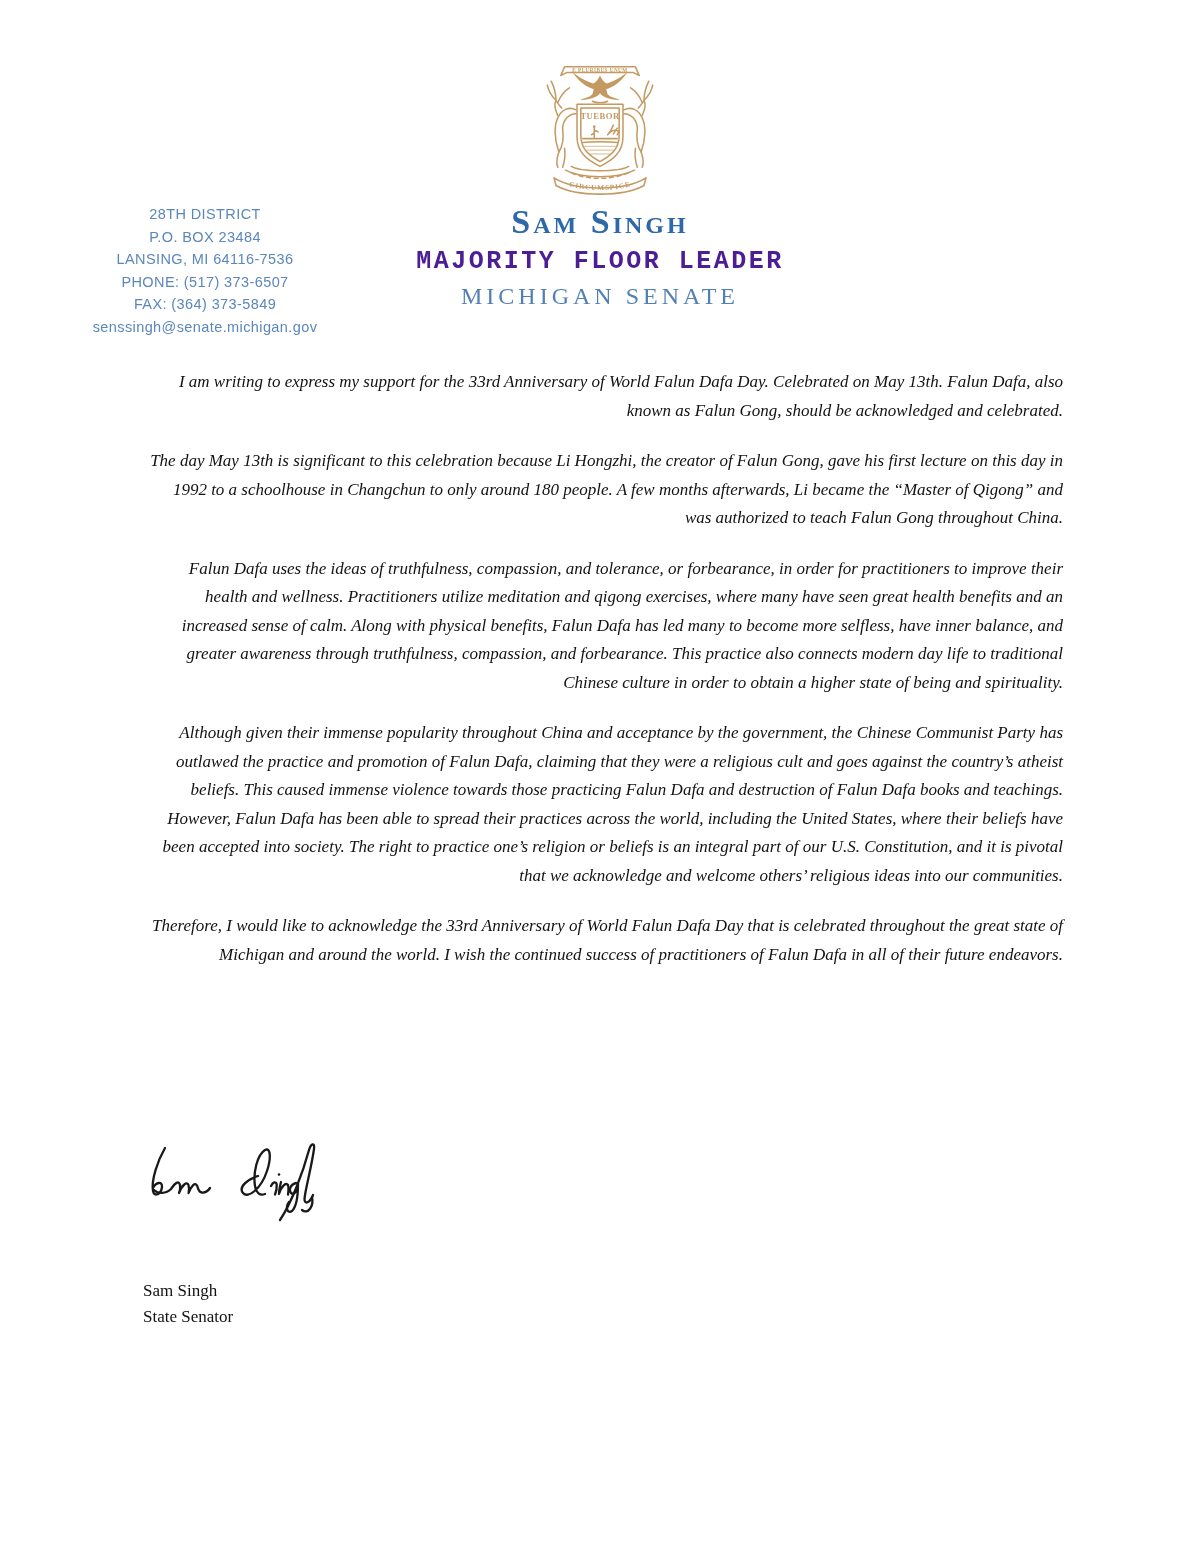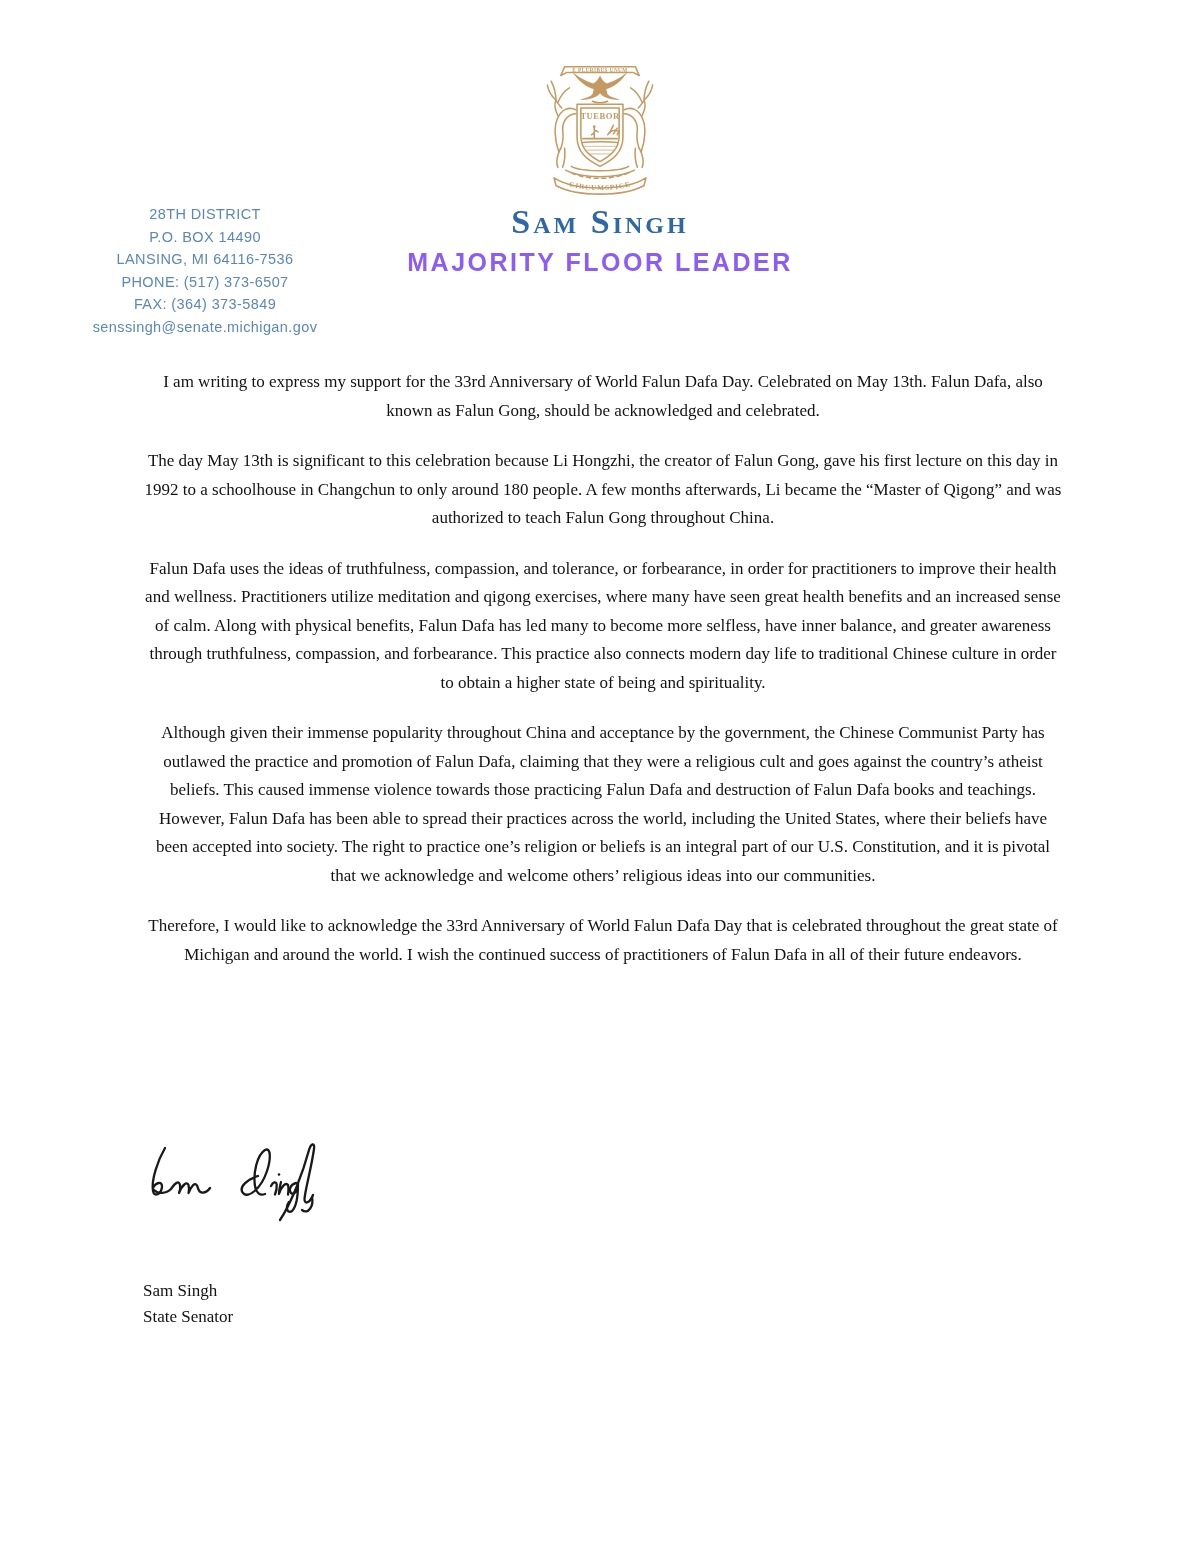--- a/index.html
+++ b/index.html
@@ -42,26 +42,26 @@
     font-weight:700;
     font-size:34px;
     line-height:36px;
     font-variant:small-caps;
     letter-spacing:3px;
     color:#2e68a8;
     white-space:nowrap;
   }
   .sen-role {
     margin-top:8px;
-    font-family:Liberation Sans, sans-serif;
+    font-family:Liberation Mono, monospace;
     font-weight:700;
     font-size:25px;
     line-height:28px;
     letter-spacing:2.5px;
-    color:#8b5cf6;
+    color:#4c1d95;
     white-space:nowrap;
   }
   .sen-org {
     margin-top:7px;
     font-family:"Liberation Serif", serif;
     font-weight:400;
     font-size:24px;
     line-height:27px;
     letter-spacing:4px;
     color:#5380b2;
@@ -70,21 +70,21 @@
   
   .letter-body {
     position:absolute;
     left:143px; top:368px;
     width:920px;
     font-size:17px;
     line-height:28.5px;
     color:#121212;
   }
   .date-line { margin-bottom:55px; }
-  .letter-body p { margin:0 0 22px 0; text-align:center; }
+  .letter-body p { margin:0 0 22px 0; text-align:right;font-style:italic; }
   
   .signature {
     position:absolute;
     left:140px; top:1138px;
     width:205px; height:105px;
   }
   .closing-block {
     position:absolute;
     left:143px; top:1278px;
     font-size:17px;
@@ -145,30 +145,31 @@
       <path id="arc-bottom" d="M24,126 C45,139 95,139 116,126"></path>
     </defs>
     <path class="gold" d="M22,123 C44,137 96,137 118,123 M24,131 C45,143 95,143 116,131 M22,123 L24,131 M118,123 L116,131" stroke-width="1.1"></path>
     <text class="goldtext" font-size="7.6" letter-spacing="1">
       <textPath href="#arc-bottom" startOffset="50%" text-anchor="middle">CIRCUMSPICE</textPath>
     </text>
   </svg>
 
   <div class="contact-block">
     <div>28TH  DISTRICT</div>
-    <div>P.O.  BOX  14490</div>
+    <div>P.O.  BOX  23484</div>
     <div>LANSING,  MI  64116-7536</div>
     <div>PHONE:  (517)  373-6507</div>
     <div>FAX:  (364)  373-5849</div>
     <div>senssingh@senate.michigan.gov</div>
   </div>
 
   <div class="title-block">
     <div class="sen-name">Sam Singh</div>
     <div class="sen-role">MAJORITY  FLOOR  LEADER</div>
+    <div class="sen-org">MICHIGAN  SENATE</div>
   </div>
 
   <div class="letter-body">
     <p>I am writing to express my support for the 33rd Anniversary of World Falun Dafa Day. Celebrated on May 13th. Falun Dafa, also known as Falun Gong, should be acknowledged and celebrated.</p>
     <p>The day May 13th is significant to this celebration because Li Hongzhi, the creator of Falun Gong, gave his first lecture on this day in 1992 to a schoolhouse in Changchun to only around 180 people. A few months afterwards, Li became the “Master of Qigong” and was authorized to teach Falun Gong throughout China.</p>
     <p>Falun Dafa uses the ideas of truthfulness, compassion, and tolerance, or forbearance, in order for practitioners to improve their health and wellness. Practitioners utilize meditation and qigong exercises, where many have seen great health benefits and an increased sense of calm. Along with physical benefits, Falun Dafa has led many to become more selfless, have inner balance, and greater awareness through truthfulness, compassion, and forbearance. This practice also connects modern day life to traditional Chinese culture in order to obtain a higher state of being and spirituality.</p>
     <p>Although given their immense popularity throughout China and acceptance by the government, the Chinese Communist Party has outlawed the practice and promotion of Falun Dafa, claiming that they were a religious cult and goes against the country’s atheist beliefs. This caused immense violence towards those practicing Falun Dafa and destruction of Falun Dafa books and teachings. However, Falun Dafa has been able to spread their practices across the world, including the United States, where their beliefs have been accepted into society. The right to practice one’s religion or beliefs is an integral part of our U.S. Constitution, and it is pivotal that we acknowledge and welcome others’ religious ideas into our communities.</p>
     <p>Therefore, I would like to acknowledge the 33rd Anniversary of World Falun Dafa Day that is celebrated throughout the great state of Michigan and around the world. I wish the continued success of practitioners of Falun Dafa in all of their future endeavors.</p>
   </div>
 

